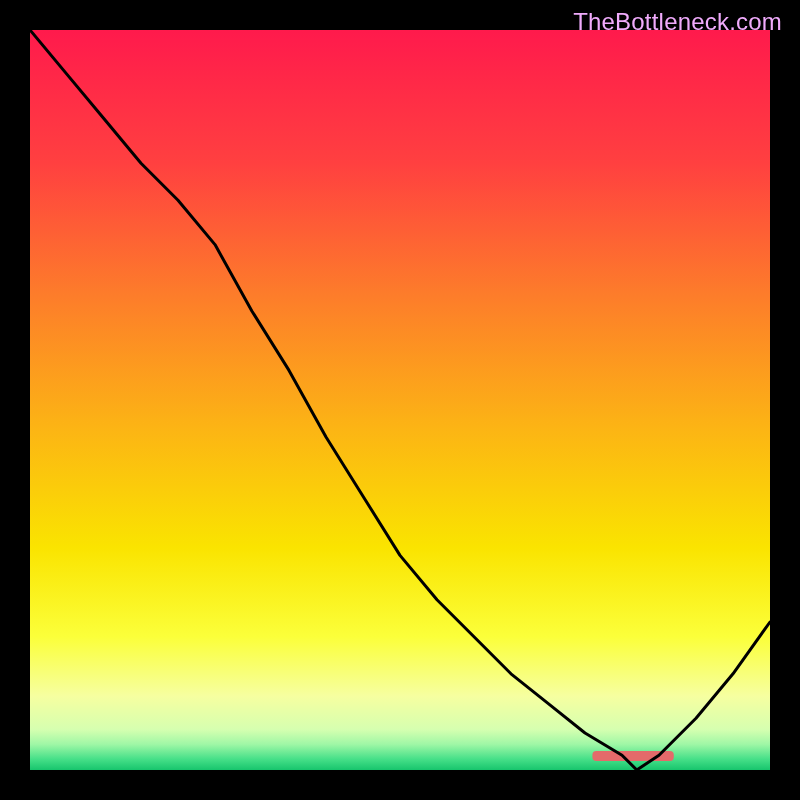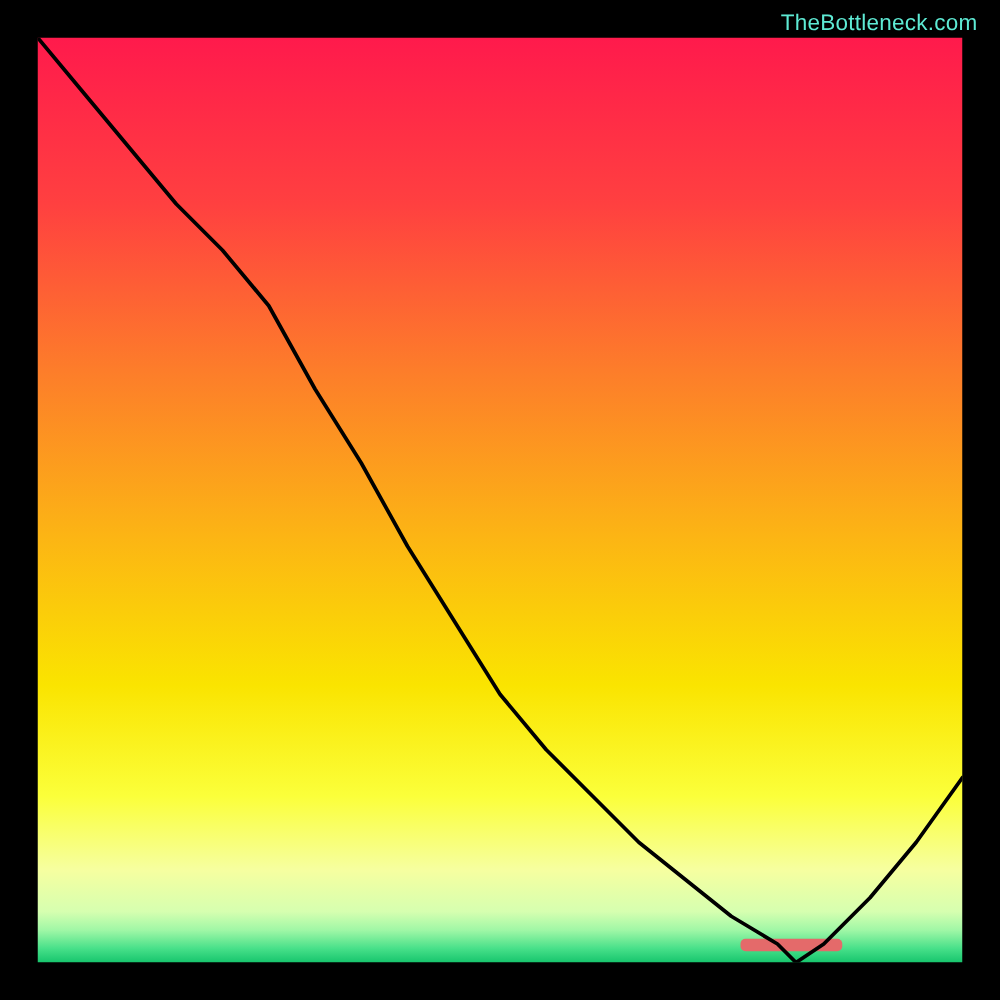--- a/index.html
+++ b/index.html
@@ -13,22 +13,22 @@
   }
   .stage {
     position: relative;
     width: 800px;
     height: 800px;
   }
   .watermark {
     position: absolute;
     top: 8px;
     right: 18px;
-    color: #5eead4;
-    font-size: 18px;
+    color: #f0abfc;
+    font-size: 24px;
     font-weight: 500;
     letter-spacing: 0.2px;
     z-index: 5;
     user-select: none;
   }
   .plot-area {
     position: absolute;
     left: 30px;
     top: 30px;
     width: 740px;

